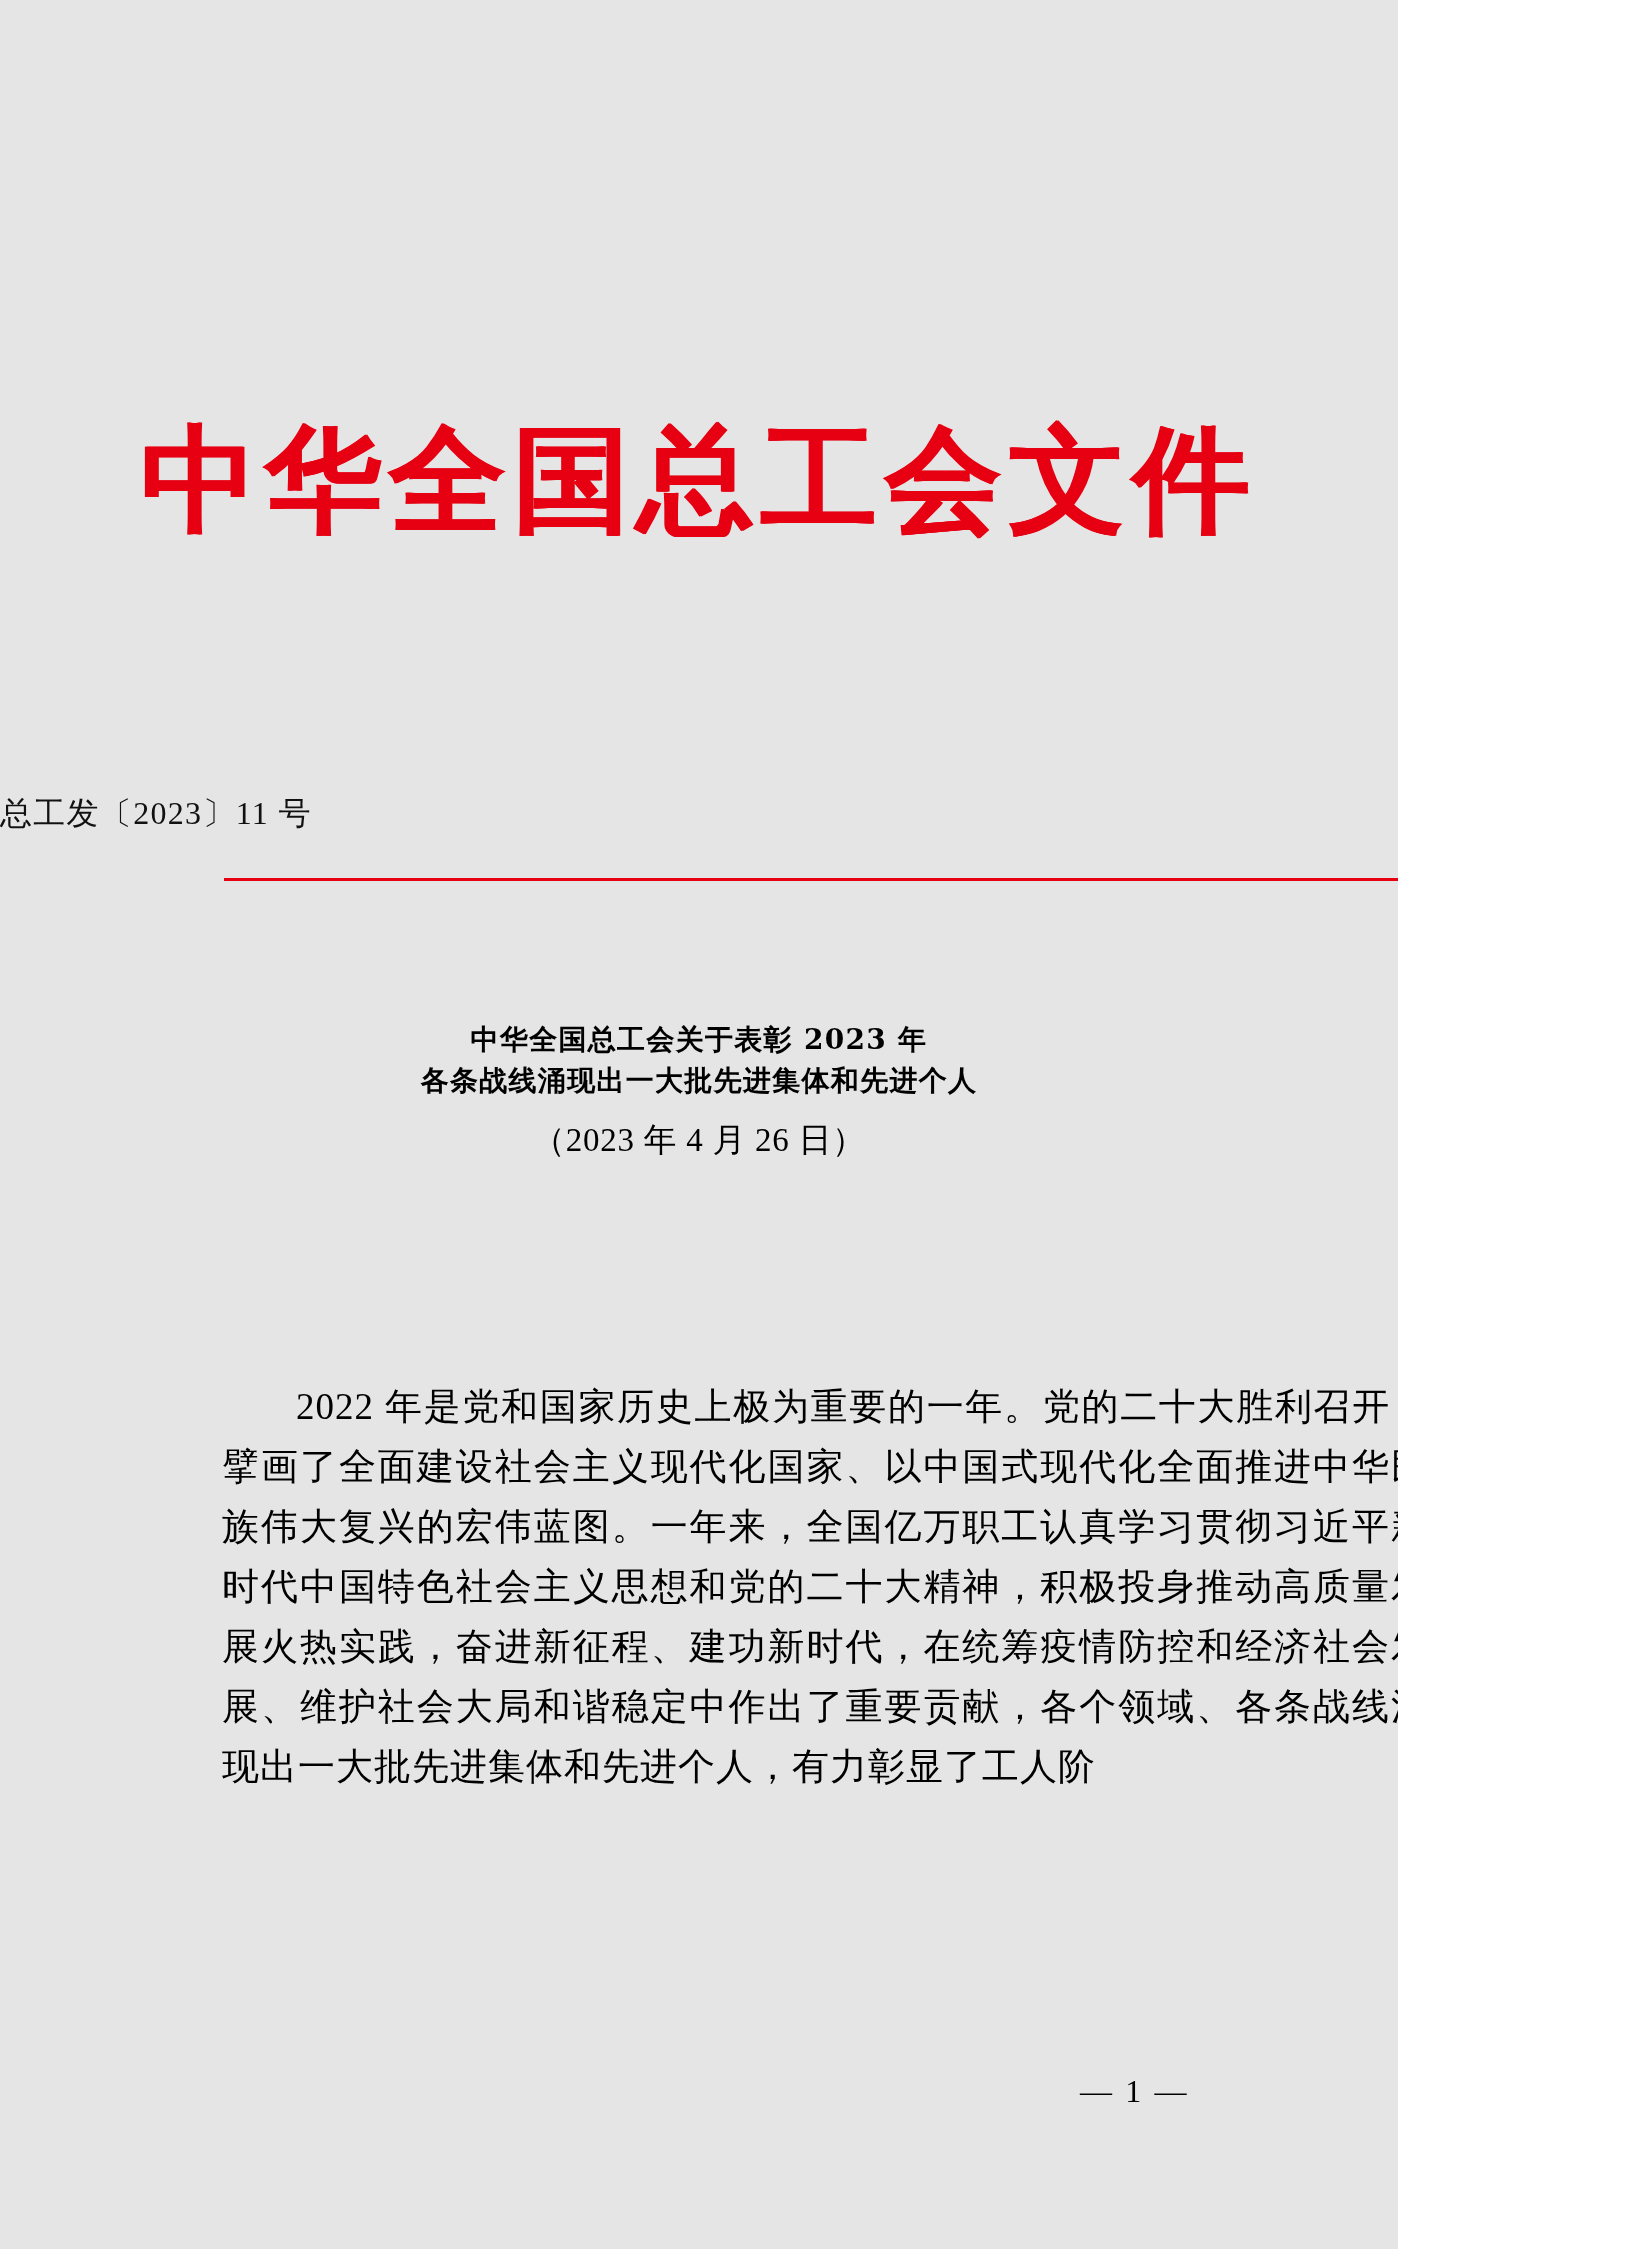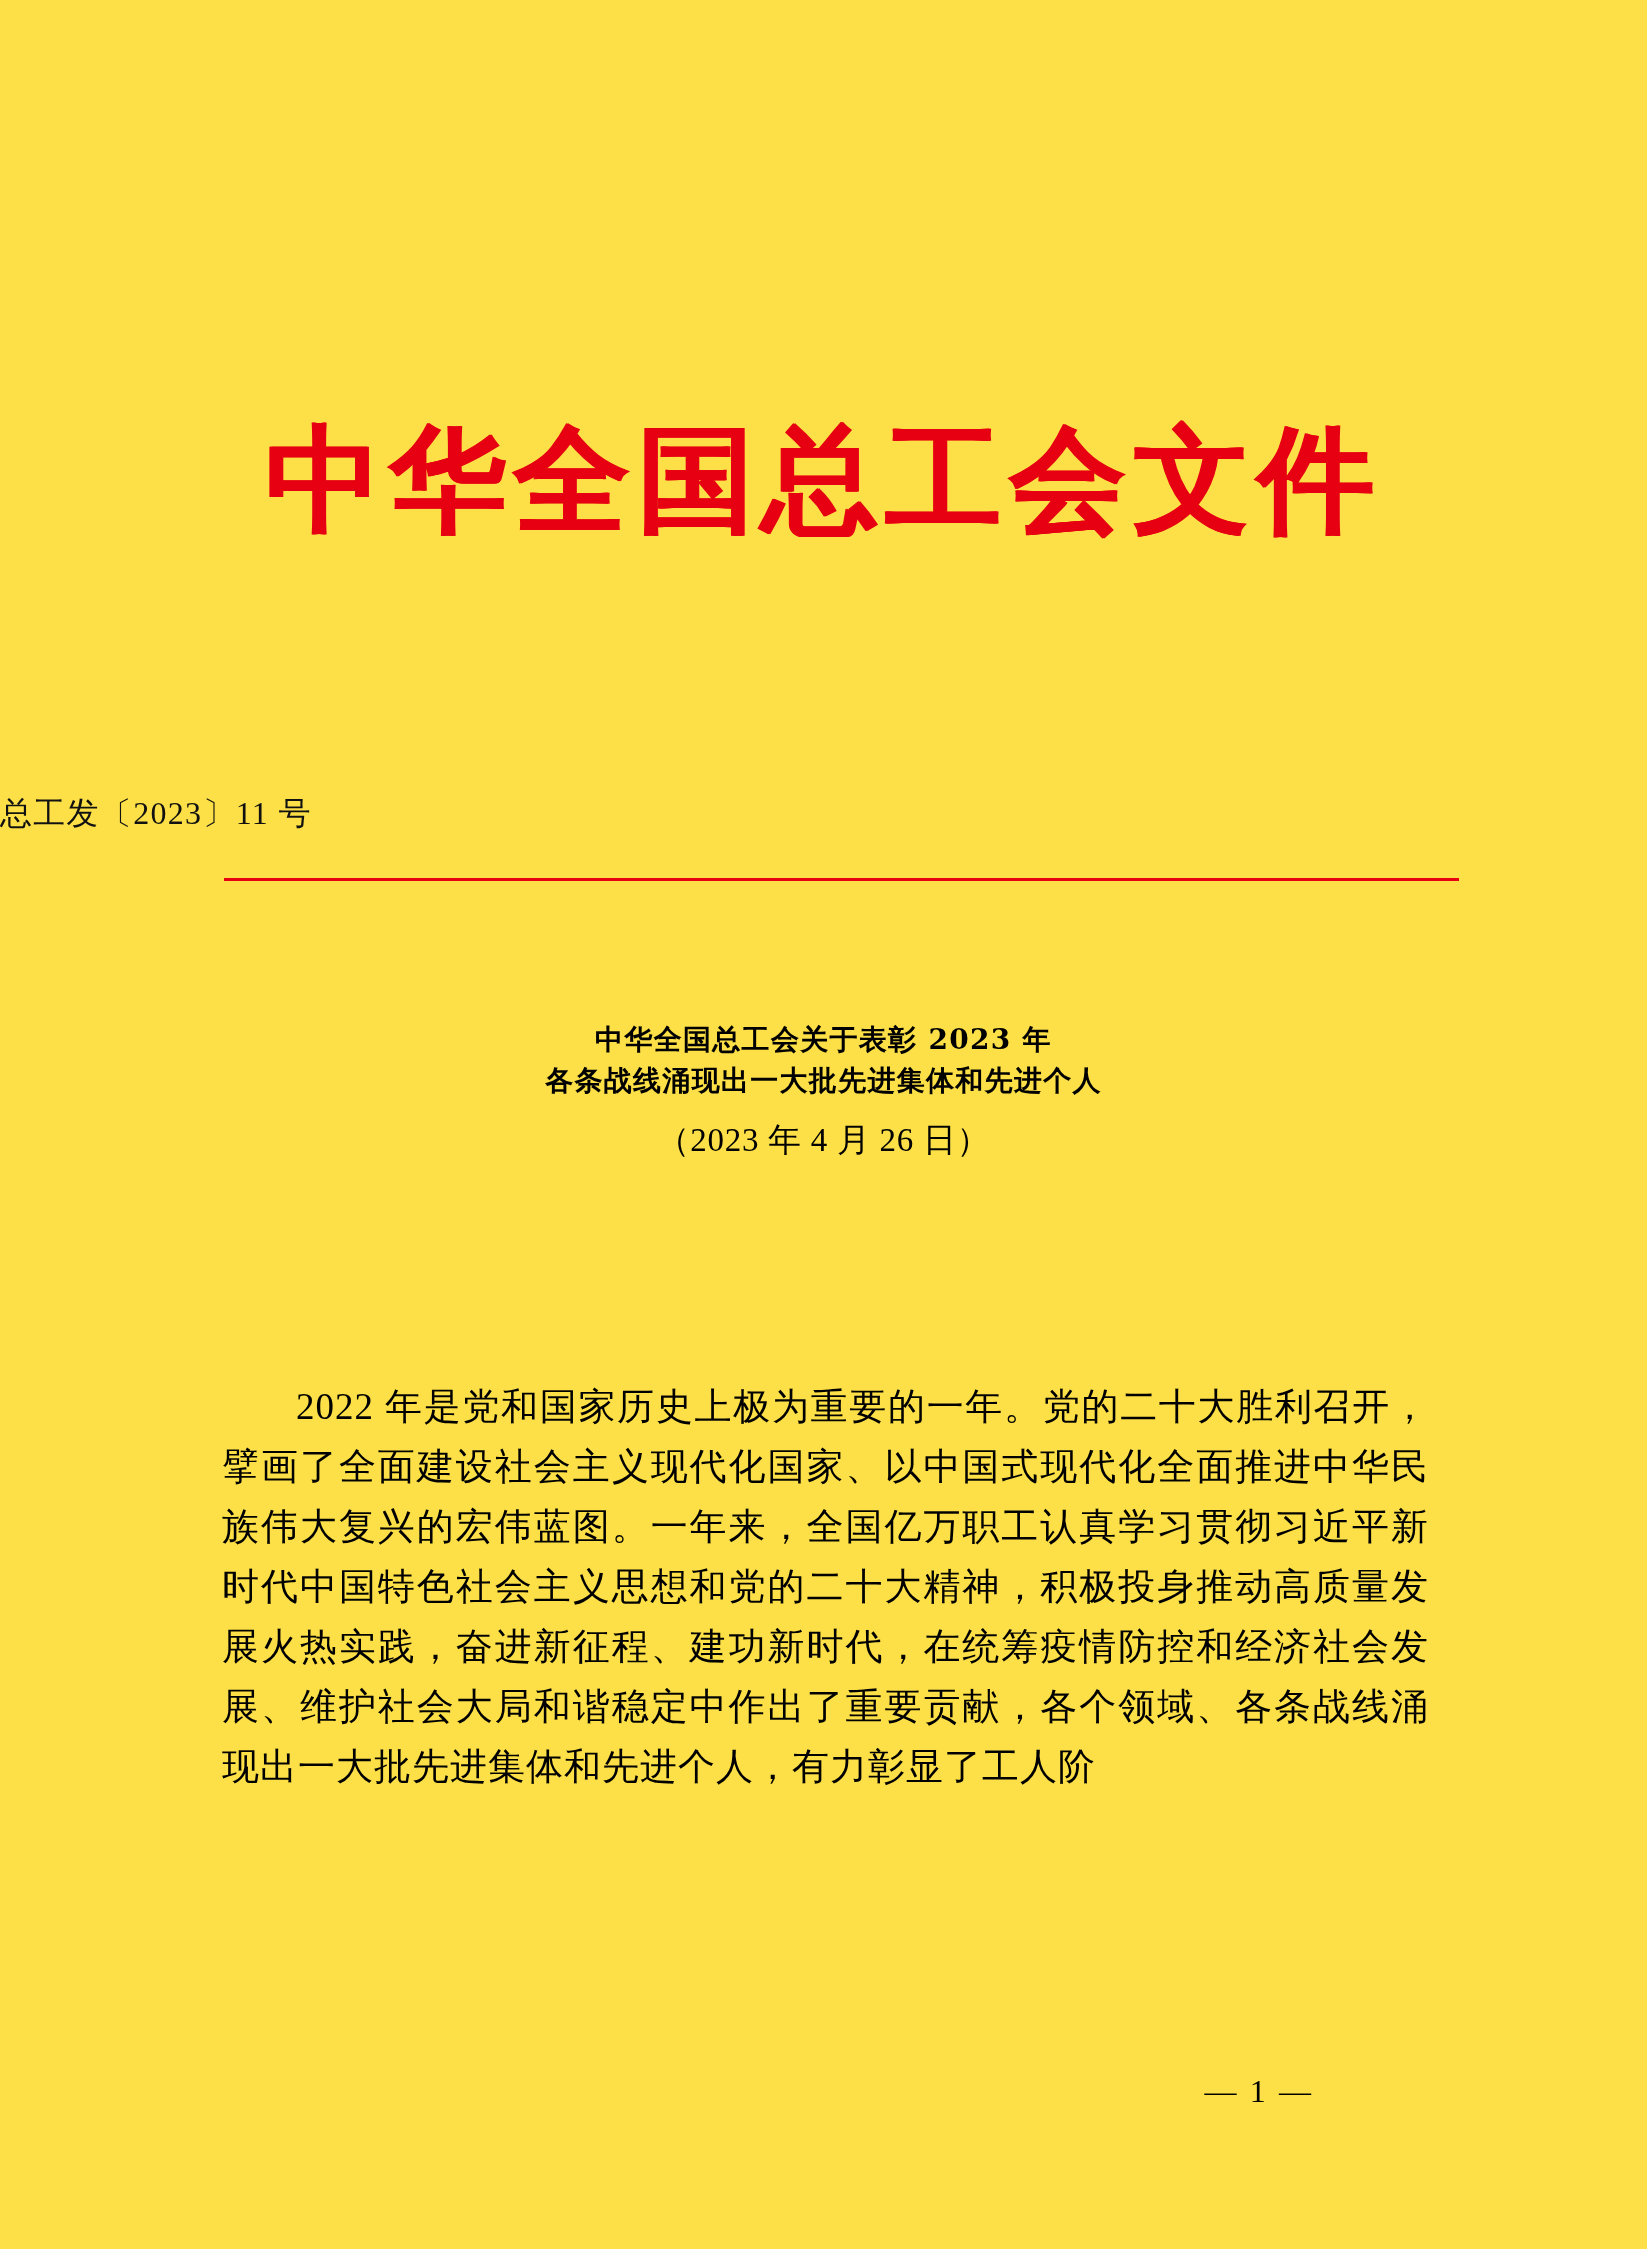--- a/index.html
+++ b/index.html
@@ -6,23 +6,23 @@
     margin: 0;
     padding: 0;
     background: #ffffff;
   }
   body {
     font-family: "Liberation Serif", "DejaVu Serif", serif;
     color: #000000;
   }
   .page {
     position: relative;
-    width: 1647px;
+    width: 1398px;
     height: 2250px;
-    background: #fde047;
+    background: #e5e5e5;
     box-sizing: border-box;
     overflow: hidden;
   }
   
   .masthead {
     position: absolute;
     top: 416px;
     left: 0;
     width: 100%;
     text-align: center;

